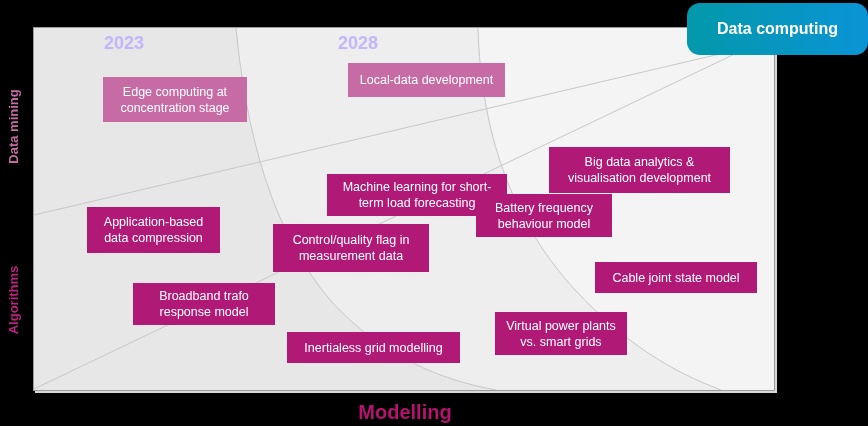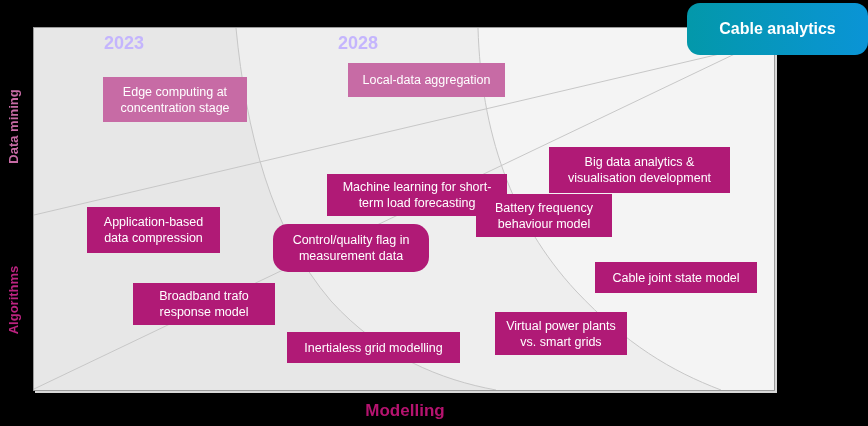--- a/index.html
+++ b/index.html
@@ -30,21 +30,21 @@
        border-radius:13px;display:flex;align-items:center;justify-content:center;
        background:linear-gradient(90deg,var(--tab-g1),var(--tab-g2));
        color:#fff;font-size:16px;font-weight:bold;}
 
   
   .vlabel{position:absolute;left:6px;transform:rotate(-90deg);
           transform-origin:0 0;text-align:center;font-weight:bold;font-size:13px;}
   .vlabel.mining{top:183px;width:113px;color:var(--light-box);}
   .vlabel.algo{top:348px;width:96px;color:var(--algo-color);}
   .hlabel{position:absolute;left:330px;top:401px;width:150px;text-align:center;
-          font-weight:bold;font-size:17px;color:var(--modelling-color);}
+          font-weight:bold;font-size:20px;color:var(--modelling-color);}
 </style>
 </head>
 <body>
 
 <div id="stage">
 
   <div class="panel">
     <svg width="740" height="362" viewBox="0 0 740 362">
 
       <path d="M202,0 C212,103 237,203 297,273 C347,328 407,352 462,362 L0,362 L0,0 Z" fill="#e7e7e7"></path>
@@ -57,38 +57,38 @@
       <path d="M0,361 L707,23" fill="none" stroke="#c7c7c7" stroke-width="1"></path>
     </svg>
   </div>
 
   <div class="year y1">2023</div>
   <div class="year y2">2028</div>
 
   <div>
       <div class="box light" style="left: 103px; top: 77px; width: 144px; height: 45px;">Edge computing at
 concentration stage</div>
-      <div class="box light" style="left: 348px; top: 63px; width: 157px; height: 34px;">Local-data aggregation</div>
+      <div class="box light" style="left: 348px; top: 63px; width: 157px; height: 34px;">Local-data development</div>
       <div class="box dark" style="left: 327px; top: 138px; width: 180px; height: 42px; margin-top: 36px;">Machine learning for short-
 term load forecasting</div>
       <div class="box dark" style="left: 549px; top: 147px; width: 181px; height: 46px;">Big data analytics &amp;
 visualisation development</div>
       <div class="box dark" style="left: 87px; top: 207px; width: 133px; height: 46px;">Application-based
 data compression</div>
-      <div class="box dark" style="left: 273px; top: 224px; width: 156px; height: 48px; border-radius: 15px;">Control/quality flag in
+      <div class="box dark" style="left: 273px; top: 224px; width: 156px; height: 48px;">Control/quality flag in
 measurement data</div>
       <div class="box dark" style="left: 476px; top: 194px; width: 136px; height: 43px;">Battery frequency
 behaviour model</div>
       <div class="box dark" style="left: 595px; top: 262px; width: 162px; height: 31px;">Cable joint state model</div>
       <div class="box dark" style="left: 133px; top: 283px; width: 142px; height: 42px;">Broadband trafo
 response model</div>
       <div class="box dark" style="left: 287px; top: 332px; width: 173px; height: 31px;">Inertialess grid modelling</div>
       <div class="box dark" style="left: 495px; top: 312px; width: 132px; height: 43px;">Virtual power plants
 vs. smart grids</div>
     </div>
 
-  <div class="tab">Cable analytics</div>
+  <div class="tab">Data computing</div>
 
   <div class="vlabel mining">Data mining</div>
   <div class="vlabel algo">Algorithms</div>
   <div class="hlabel">Modelling</div>
 
 </div>
 
 </body></html>

